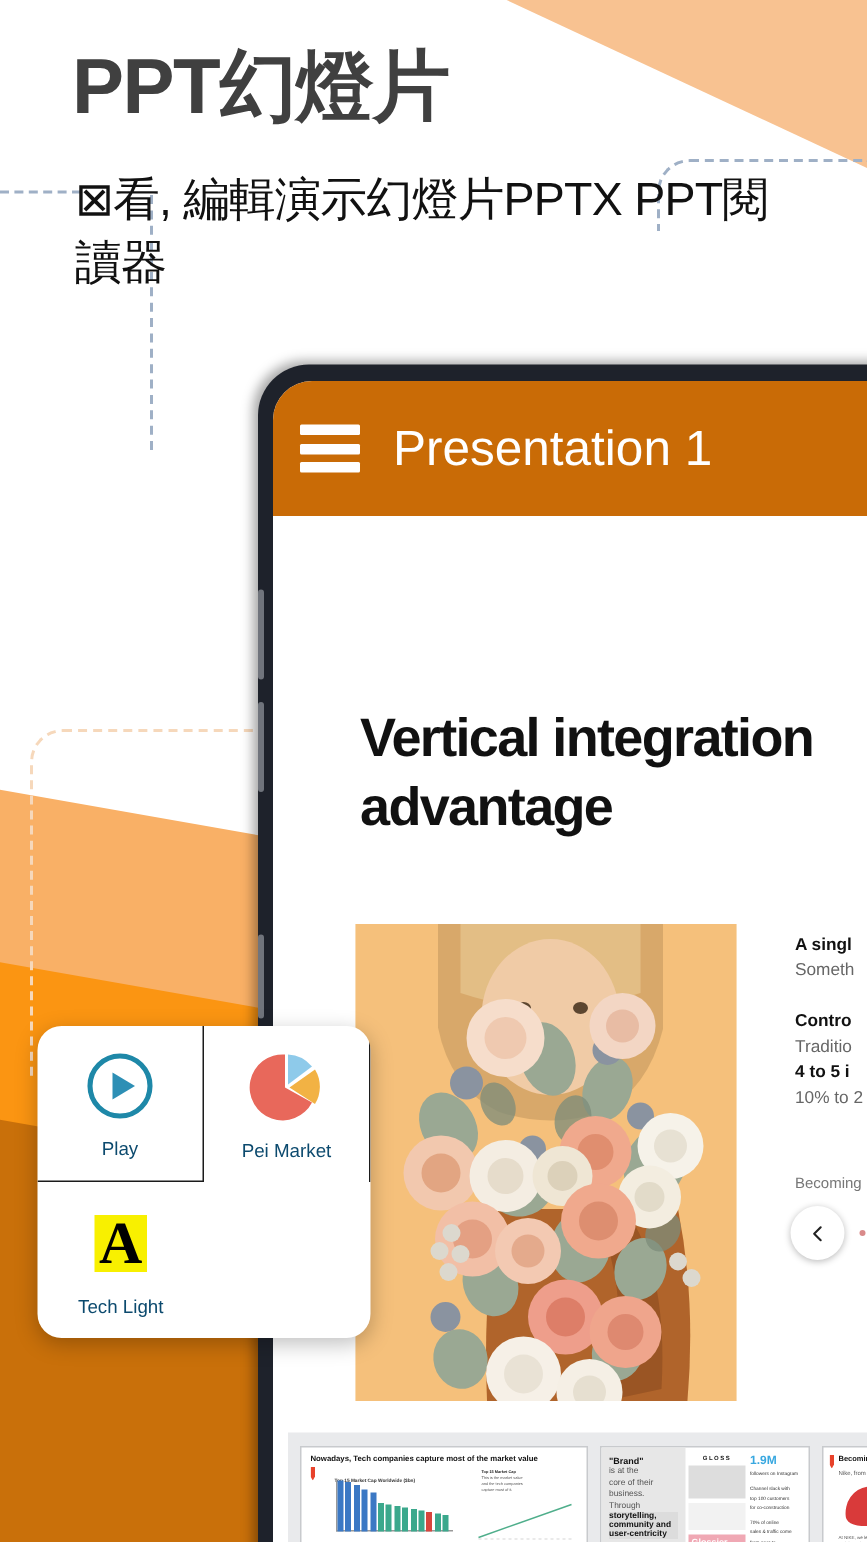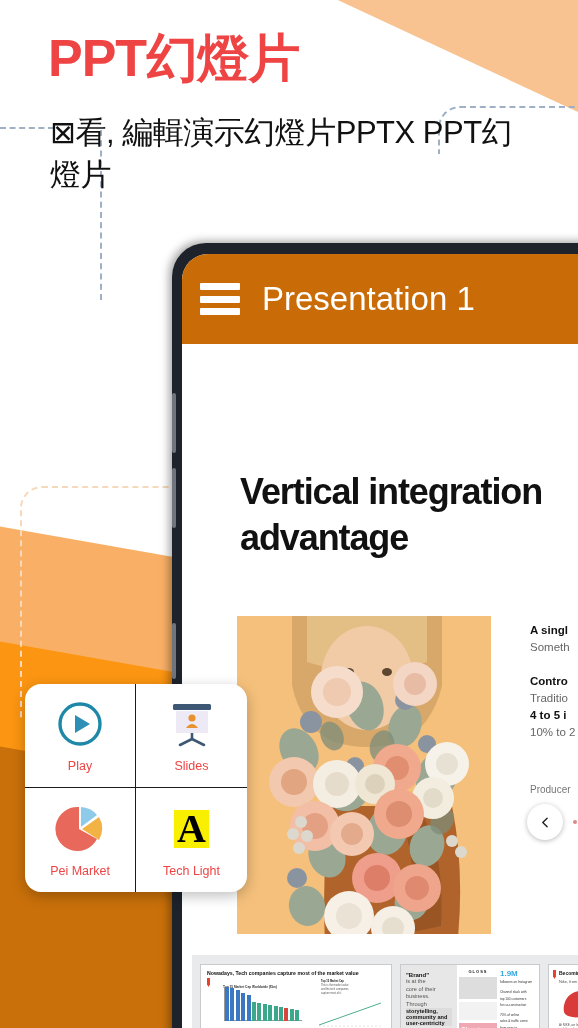--- a/index.html
+++ b/index.html
@@ -93,21 +93,21 @@
     border-top-left-radius: 22px;
   }
 
   
   .headline {
     position: absolute;
     left: 48px;
     top: 30px;
     font-size: 52px;
     font-weight: bold;
-    color: #ef4444;
+    color: #404040;
     letter-spacing: -1px;
     line-height: 1.08;
     white-space: nowrap;
   }
   .subhead {
     position: absolute;
     left: 50px;
     top: 112px;
     width: 470px;
     font-size: 31px;
@@ -337,21 +337,21 @@
     display: flex;
     flex-direction: column;
     align-items: center;
     justify-content: center;
     box-sizing: border-box;
   }
   .fc-cell.br { border-right: 1px solid #1b1b1b; }
   .fc-cell.bb { border-bottom: 1px solid #1b1b1b; }
   .fc-label {
     font-size: 12.5px;
-    color: #ef4444;
+    color: #0c4a6e;
     margin-top: 9px;
   }
   .fc-icon { height: 52px; display:flex; align-items:center; justify-content:center;}
 
   .hl-A {
     font-family: "Liberation Serif", "DejaVu Serif", serif;
     font-size: 40px;
     font-weight: bold;
     color: #000;
     background: #F8F000;
@@ -369,21 +369,21 @@
   <div class="band band-left-mid"></div>
   <div class="band band-left-dark"></div>
   <div class="corner-soft"></div>
 
   <div class="dash-h" style="left:0; top:127px; width:54px;"></div>
   <div class="dash-v" style="left:100px; top:130px; height:170px;"></div>
   <div class="dash-corner" style="left:438px; top:106px; width:140px; height:46px; border-right:0; border-bottom:0;"></div>
   <div class="dash-corner-w" style="left:20px; top:486px; width:190px; height:230px; border-right:0; border-bottom:0;"></div>
 
   <div class="headline">PPT幻燈片</div>
-  <div class="subhead">⊠看, 編輯演示幻燈片PPTX PPT幻燈片</div>
+  <div class="subhead">⊠看, 編輯演示幻燈片PPTX PPT閱讀器</div>
 
   <div id="phone">
     <div class="phone-btn" style="top:150px; height:60px;"></div>
     <div class="phone-btn" style="top:225px; height:60px;"></div>
     <div class="phone-btn" style="top:380px; height:56px;"></div>
 
     <div id="phone-inner">
 
       <div id="appbar">
         <div class="hamburger">
@@ -491,21 +491,21 @@
             <div class="grey">Someth</div>
           </div>
           <div class="st-block">
             <div class="b">Contro</div>
             <div class="grey">Traditio</div>
             <div class="b">4 to 5 i</div>
             <div class="grey">10% to 2</div>
           </div>
         </div>
 
-        <div id="slide-credit">Producer</div>
+        <div id="slide-credit">Becoming</div>
 
         <div id="slide-nav">
           <div class="nav-circle">
             <svg width="13" height="13" viewBox="0 0 24 24" aria-hidden="true">
               <path d="M15 4 L7 12 L15 20" fill="none" stroke="#222" stroke-width="2.6" stroke-linecap="round" stroke-linejoin="round"></path>
             </svg>
           </div>
           <div class="nav-dots">
             <i></i>
           </div>
@@ -605,33 +605,20 @@
     <div class="fc-cell br bb">
       <div class="fc-icon">
         <svg width="48" height="48" viewBox="0 0 48 48" aria-hidden="true">
           <circle cx="24" cy="24" r="20" fill="none" stroke="#1E88A8" stroke-width="3.4"></circle>
           <path d="M19 15 L34 24 L19 33 Z" fill="#2D8FB5"></path>
         </svg>
       </div>
       <div class="fc-label">Play</div>
     </div>
 
-    <div class="fc-cell bb">
-      <div class="fc-icon">
-        <svg width="50" height="48" viewBox="0 0 50 48" aria-hidden="true">
-          <rect x="6" y="4" width="38" height="6" rx="1.5" fill="#3D5874"></rect>
-          <rect x="9" y="11" width="32" height="22" fill="#EDEAF6"></rect>
-          <circle cx="25" cy="18" r="3.6" fill="#E8922E"></circle>
-          <path d="M19 28 q6 -8 12 0 Z" fill="#E8922E"></path>
-          <path d="M25 33 L25 40" stroke="#3D5874" stroke-width="2.6"></path>
-          <path d="M13 45 L25 39 L37 45" stroke="#3D5874" stroke-width="2.6" fill="none" stroke-linecap="round"></path>
-        </svg>
-      </div>
-      <div class="fc-label">Slides</div>
-    </div>
 
     <div class="fc-cell br">
       <div class="fc-icon">
         <svg width="52" height="50" viewBox="0 0 52 50" aria-hidden="true">
           <path d="M25 25 L25 3 A22 22 0 1 0 43 35 Z" fill="#E8685B"></path>
           <path d="M27 23 L27 3 A22 22 0 0 1 43 11 Z" fill="#8ECAEA"></path>
           <path d="M28 25 L45 13 A22 22 0 0 1 45 36 Z" fill="#F2B244"></path>
         </svg>
       </div>
       <div class="fc-label">Pei Market</div>

